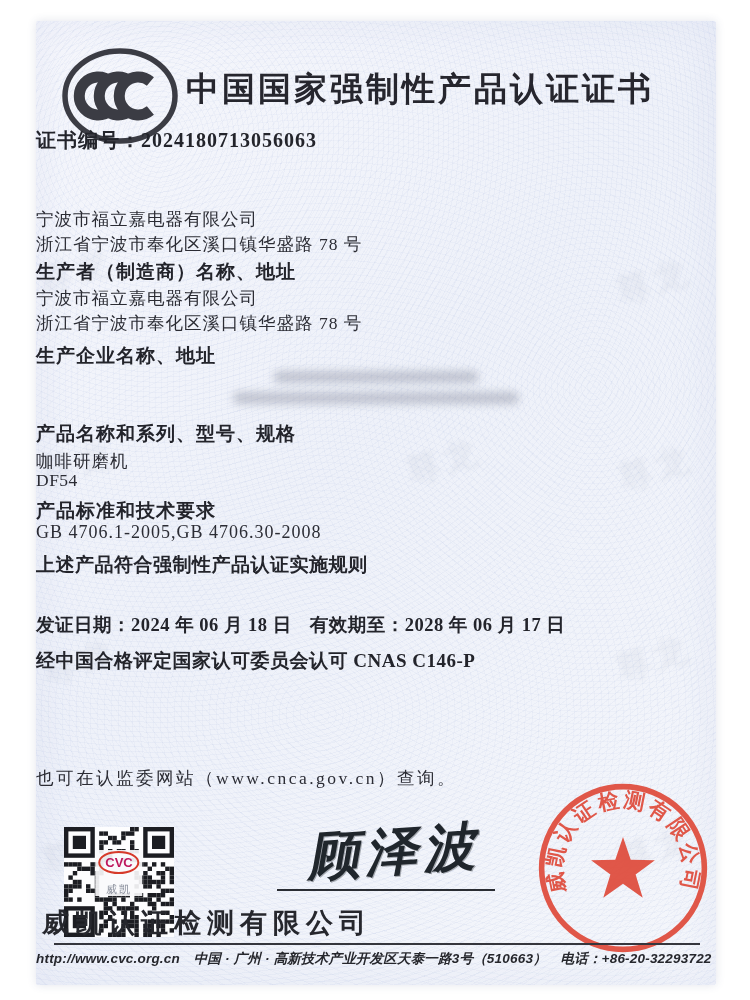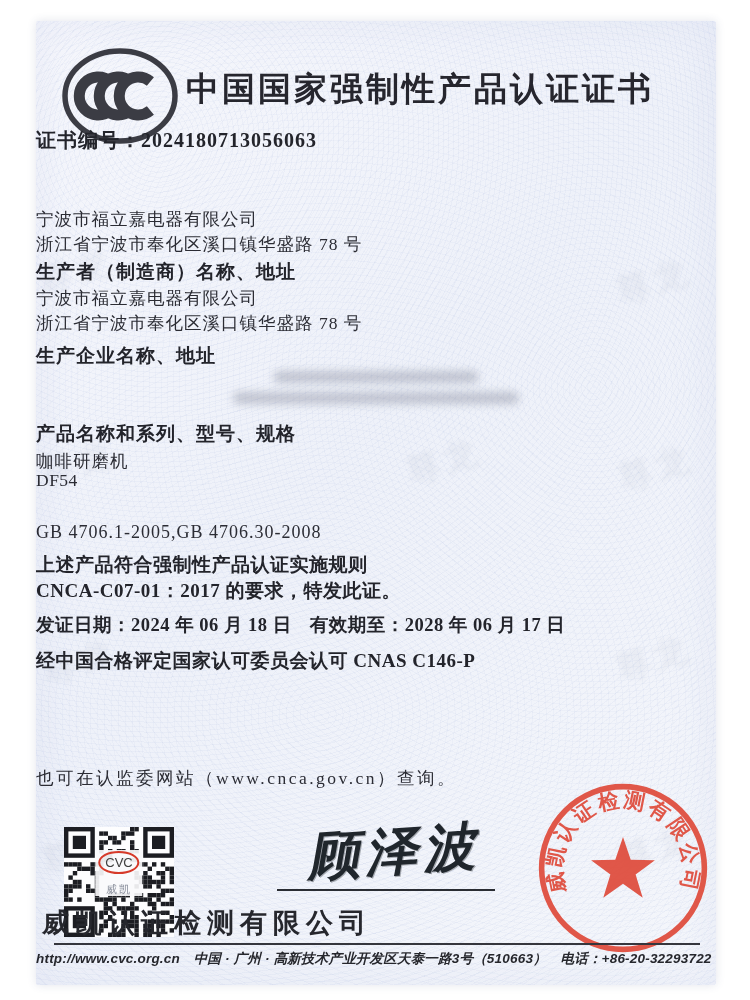--- a/index.html
+++ b/index.html
@@ -40,22 +40,22 @@
     background:rgba(120,126,145,.38); filter:blur(4px);
   }
   .info { font-size:17.5px; letter-spacing:2.5px; color:#2b2c34; }
   
   .qr-wrap { position:absolute; left:28px; top:806px; width:110px; height:110px; background:#f8f9fc; }
   .qr-logo {
     position:absolute; left:50%; top:42%; transform:translate(-50%,-50%);
     background:rgba(250,250,252,.92); padding:1px 3px; text-align:center; line-height:1;
   }
   .qr-logo .cvc {
-    display:inline-block; font-family:"Liberation Sans",sans-serif; font-weight:normal;
-    font-size:13px; color:#404040; border:2px solid #d63a2a; border-radius:50%;
+    display:inline-block; font-family:"Liberation Sans",sans-serif; font-weight:bold;
+    font-size:13px; color:#be185d; border:2px solid #d63a2a; border-radius:50%;
     padding:3px 5px; letter-spacing:0;
   }
   .qr-logo .wk { display:block; font-size:11px; color:#8a8f9c; letter-spacing:2px; margin-top:10px; }
   .sig-block { position:absolute; left:50%; top:796px; transform:translateX(-50%); margin-left:18px; width:230px; text-align:center; }
   .sig-text {
     font-size:52px; font-style:italic; font-weight:bold; color:#20262c;
     transform:rotate(-4deg); display:inline-block; letter-spacing:6px;
     text-shadow:1px 1px 0 rgba(32,38,44,.35);
   }
   .sig-line { position:absolute; left:50%; top:868px; transform:translateX(-50%); margin-left:10px; width:218px; border-top:2px solid #2a2d33; }
@@ -112,24 +112,24 @@
   <div class="abs t" style="top:290px">浙江省宁波市奉化区溪口镇华盛路 78 号</div>
 
   <div class="abs h" style="top:322px">生产企业名称、地址</div>
   <div class="redact" style="top:350px;width:205px"></div>
   <div class="redact" style="top:371px;width:286px"></div>
 
   <div class="abs h" style="top:400px">产品名称和系列、型号、规格</div>
   <div class="abs t" style="top:428px">咖啡研磨机</div>
   <div class="abs t" style="top:449px;letter-spacing:.5px">DF54</div>
 
+  <div class="abs h" style="top:477px">产品标准和技术要求</div>
   <div class="abs t" style="top:501px;font-size:18px">GB 4706.1-2005,GB 4706.30-2008</div>
 
   <div class="abs bold-line" style="top:531px;font-size:19px">上述产品符合强制性产品认证实施规则</div>
-  <div class="abs bold-line" style="top:557px;font-size:19px">CNCA-C07-01：2017 的要求，特发此证。</div>
 
   <div class="abs bold-line" style="top:591px">
     <span>发证日期：</span><span>2024 年 06 月 18 日</span><span style="display:inline-block;width:18px"></span><span>有效期至：</span><span>2028 年 06 月 17 日</span>
   </div>
 
   <div class="abs bold-line" style="top:627px;font-size:19px">经中国合格评定国家认可委员会认可 CNAS C146-P</div>
 
   <div class="abs info" style="top:745px">也可在认监委网站（www.cnca.gov.cn）查询。</div>
 
   <div class="qr-wrap">

